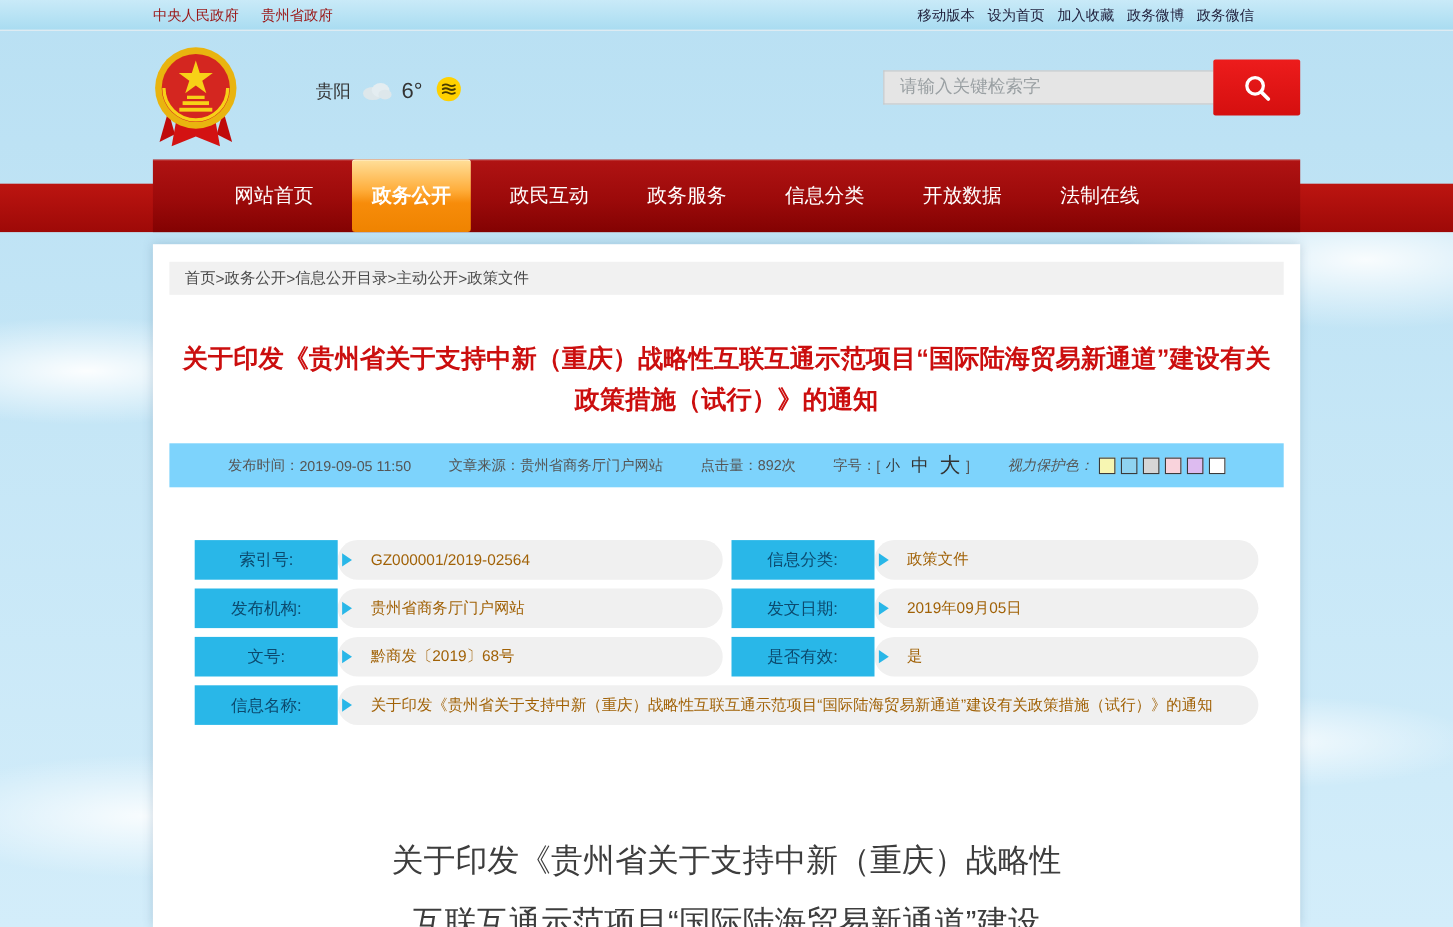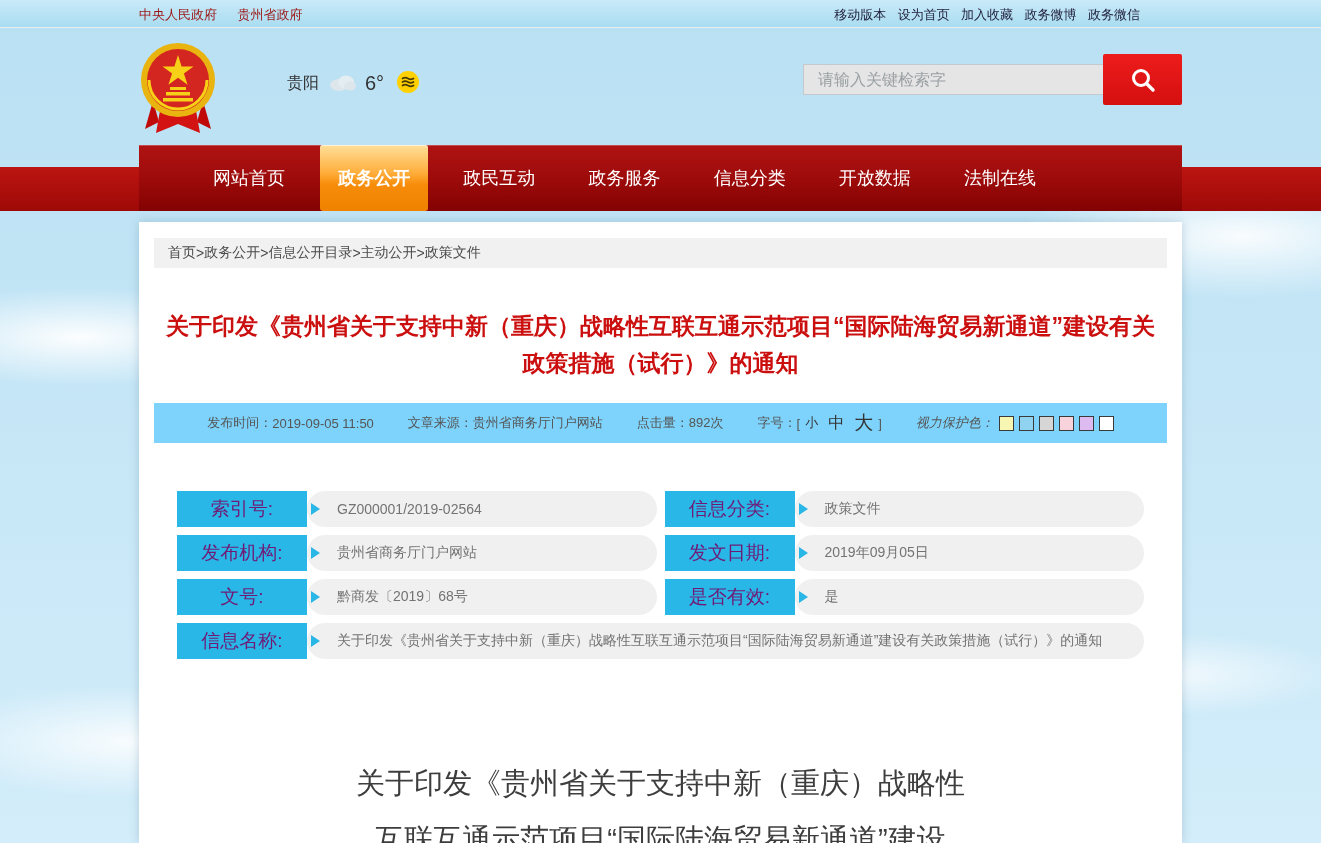--- a/index.html
+++ b/index.html
@@ -106,30 +106,30 @@
   .fs-small { font-size:13px; } .fs-mid { font-size:16px; } .fs-big { font-size:19px; }
   .protect-label { font-style:italic; font-family:"Liberation Serif","DejaVu Serif",serif; }
   .swatch { width:15px; height:15px; border:1px solid #3a3a3a; display:inline-block; margin-left:5px; cursor:pointer; }
 
   
   .info-table { margin:48px 38px 0; }
   .info-row { display:flex; margin-bottom:8px; }
   .info-cell { display:flex; flex:1; height:36px; }
   .info-cell + .info-cell { margin-left:8px; }
   .info-label {
-    flex:0 0 130px; background:#29b7e8; color:#701a75; font-size:19px;
+    flex:0 0 130px; background:#29b7e8; color:#0c4a6e; font-size:15px;
     display:flex; align-items:center; justify-content:center; position:relative;
   }
   .info-label::after {
     content:""; position:absolute; right:-13px; top:50%; margin-top:-6px;
     border-left:9px solid #29b7e8; border-top:6px solid transparent; border-bottom:6px solid transparent;
     z-index:2;
   }
   .info-value {
-    flex:1; background:#f0f0f0; color:#737373; font-size:14px;
+    flex:1; background:#f0f0f0; color:#a16207; font-size:14px;
     display:flex; align-items:center; padding-left:30px;border-radius:18px;
   }
   .body-title { margin-top:96px; text-align:center; color:#3d3d3d; font-size:29px; line-height:56px; }
 </style>
 </head>
 <body>
 
 <div class="topbar">
   <div class="shell">
     <div class="tb-left">

